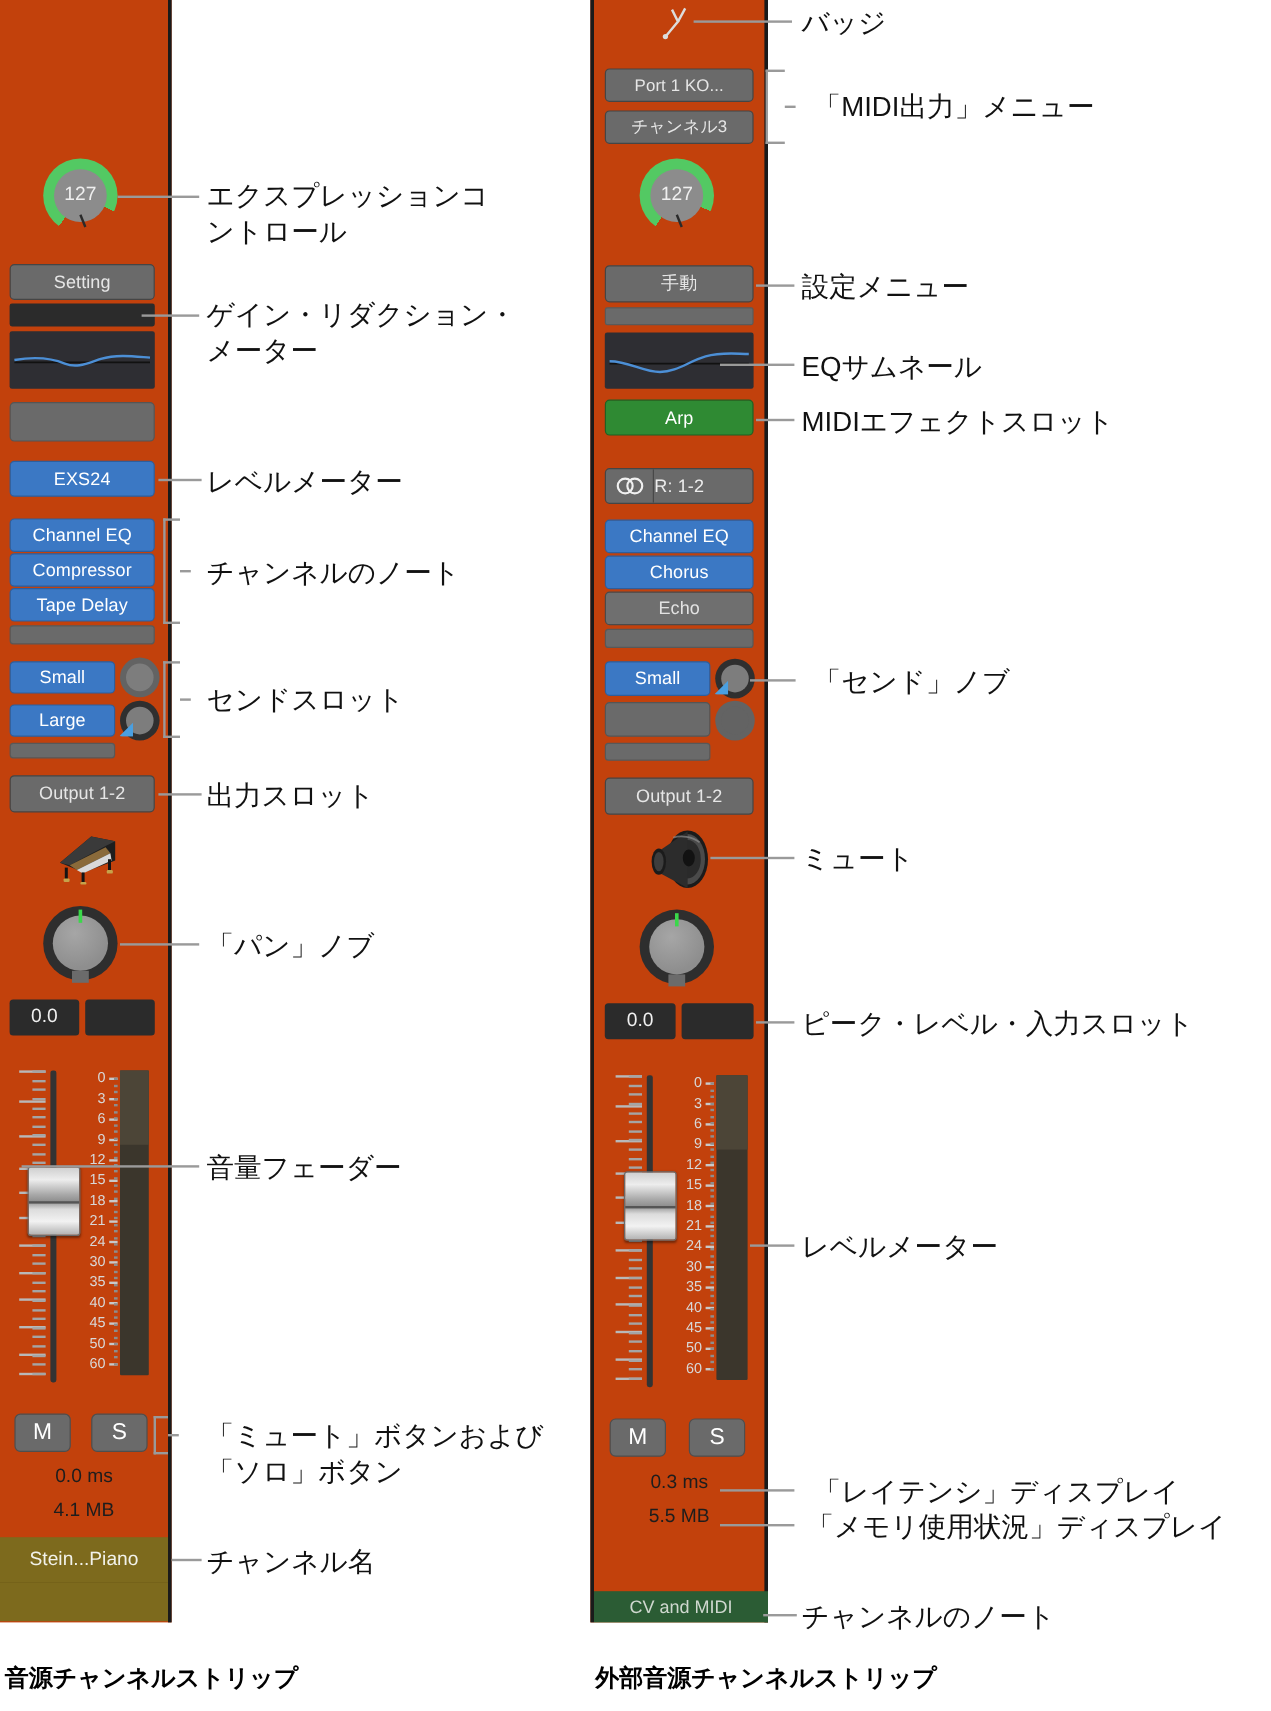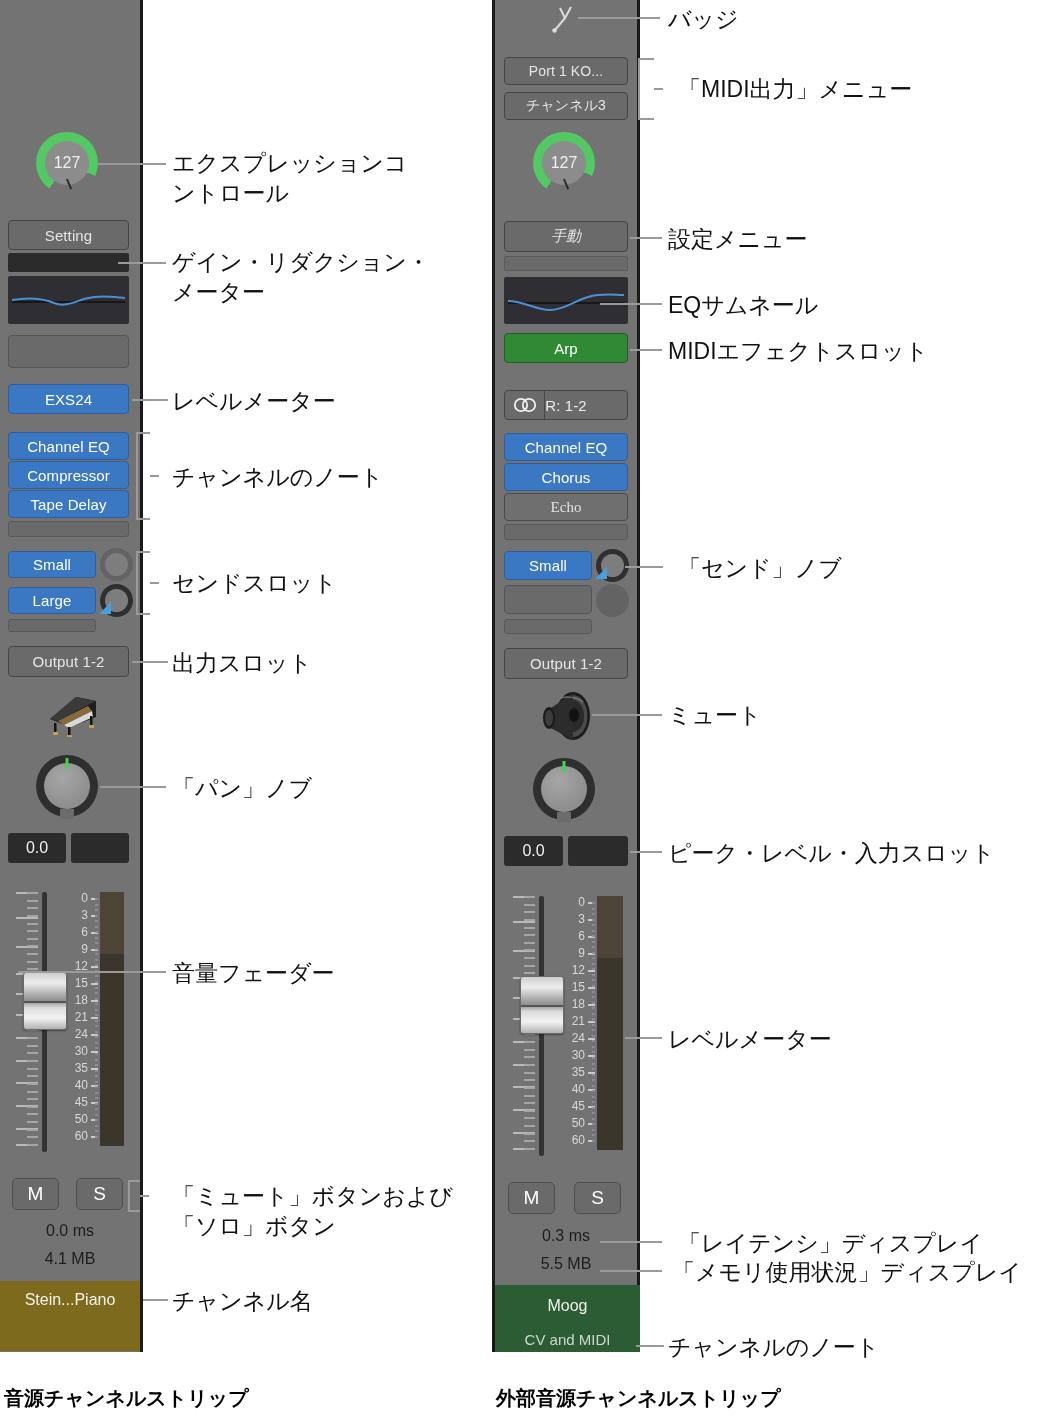--- a/index.html
+++ b/index.html
@@ -2,21 +2,21 @@
 <html><head>
 <meta charset="utf-8">
 <style>
   html,body{margin:0;padding:0;background:#fff;}
   body{
     width:1059px;height:1426px;position:relative;overflow:hidden;
     font-family:"Liberation Sans","DejaVu Sans",sans-serif;
     -webkit-font-smoothing:antialiased;
   }
   .strip{
-    position:absolute;background:#737373;
+    position:absolute;background:#c2410c;
     border-left:3px solid #1a1a1a;border-right:3px solid #1a1a1a;
     box-sizing:border-box;
   }
   #strip-left{left:0px;top:0px;width:143px;height:1352px;border-left:none;}
   #strip-right{left:492px;top:0px;width:148px;height:1352px;}
 
   
   .slot{
     position:absolute;box-sizing:border-box;border-radius:4px;
     display:flex;align-items:center;justify-content:center;
@@ -328,21 +328,21 @@
 
   <div class="slot outline" style="left:9px;top:57px;width:124px;height:28px;font-size:14px;">Port 1 KO...</div>
   <div class="slot outline" style="left:9px;top:92px;width:124px;height:28px;font-size:14px;">チャンネル3</div>
 
   <div class="expr" style="left:38px;top:132px;">
     <div class="ring2"></div>
     <div class="hole">127</div>
     <div class="ptr"></div>
   </div>
 
-  <div class="slot outline" style="left:9px;top:221px;width:124px;height:31px;font-style:italic;">手動</div>
+  <div class="slot outline" style="left:9px;top:221px;width:124px;height:31px;">手動</div>
 
   <div class="grmeter" style="left:9px;top:256px;width:124px;height:15px;background:#6a6a6a;border:1px solid #5a5a5a;box-sizing:border-box;"></div>
 
   <div class="eqthumb" style="left:9px;top:277px;width:124px;height:47px;">
     <svg width="124" height="47" viewBox="0 0 124 47">
       <line x1="4" y1="26" x2="120" y2="26" stroke="#111" stroke-width="1.5"></line>
       <path d="M4 24 C 20 24, 32 33, 46 33 C 60 33, 70 24, 84 20 C 98 16, 110 18, 120 18" fill="none" stroke="#4c8fd6" stroke-width="2"></path>
     </svg>
   </div>
 
@@ -353,21 +353,21 @@
       <svg width="24" height="16" viewBox="0 0 24 16">
         <circle cx="8" cy="8" r="6.2" fill="none" stroke="#f0f0f0" stroke-width="1.8"></circle>
         <circle cx="16" cy="8" r="6.2" fill="none" stroke="#f0f0f0" stroke-width="1.8"></circle>
       </svg>
     </span>
     <span style="flex:1;text-align:center;font-size:15px;color:#ededed;">R: 1-2</span>
   </div>
 
   <div class="slot blue" style="left:9px;top:433px;width:124px;height:28px;">Channel EQ</div>
   <div class="slot blue" style="left:9px;top:463px;width:124px;height:28px;">Chorus</div>
-  <div class="slot grey" style="left:9px;top:493px;width:124px;height:28px;font-family:Liberation Serif, serif;">Echo</div>
+  <div class="slot grey" style="left:9px;top:493px;width:124px;height:28px;">Echo</div>
   <div class="thinbar" style="left:9px;top:524px;width:124px;height:16px;"></div>
 
   <div class="slot blue" style="left:9px;top:551px;width:88px;height:29px;">Small</div>
   <div class="sendknob" style="left:101px;top:549px;">
     <div class="cap"></div>
     <div class="wedge"></div>
   </div>
   <div class="slot empty" style="left:9px;top:585px;width:88px;height:29px;"></div>
   <div class="sendknob flat" style="left:101px;top:584px;">
     <div class="cap" style="background:#636363;"></div>
@@ -530,21 +530,20 @@
       <div class="seg" style="top:0;height:62px;background:#4c4537;"></div>
     </div>
   </div>
 
   <div class="ms" style="left:13px;top:1182px;">M</div>
   <div class="ms" style="left:79px;top:1182px;">S</div>
 
   <div class="infotext" style="left:0;top:1227px;">0.3 ms</div>
   <div class="infotext" style="left:0;top:1255px;">5.5 MB</div>
 
-  <div class="namefield" style="left:0px;top:1285px;width:145px;height:41px;background:#2b5c34;color:#f2f2ea;border-bottom:1px solid #16361c;">Moog</div>
   <div class="namefield" style="left:0px;top:1326px;width:145px;height:26px;background:#2b5c34;color:#cfd8cf;font-size:15px;">CV and MIDI</div>
 </div>
 
 <div class="lead" style="left:98px;top:163px;width:68px;"></div>
 <div class="lead" style="left:118px;top:262px;width:48px;"></div>
 <div class="lead" style="left:132px;top:399px;width:36px;"></div>
 <div class="bracket" style="left:136px;top:432px;width:14px;height:88px;">
   <span class="nub"></span>
 </div>
 <div class="bracket" style="left:136px;top:551px;width:14px;height:64px;">

